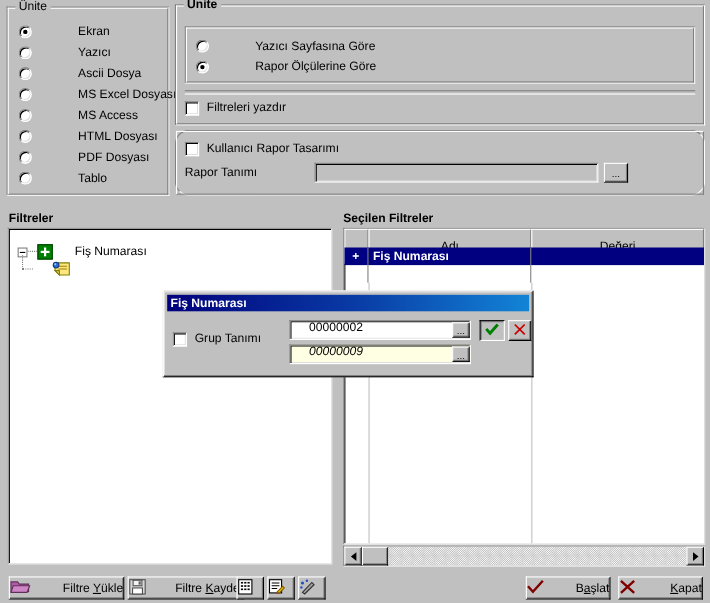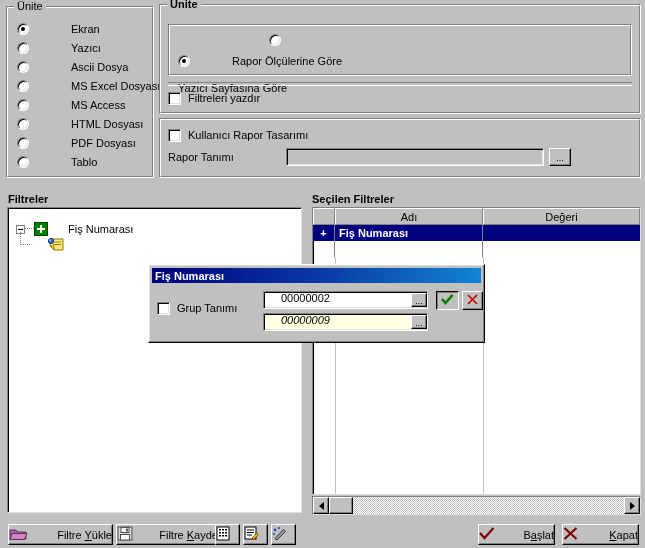--- a/index.html
+++ b/index.html
@@ -241,21 +241,21 @@
   
   #grid-panel {
     position: absolute;
     background: #ffffff;
     box-sizing: border-box;
     overflow: hidden;
   }
   .grid-head {
     position: absolute;
     left: 0; top: 0; right: 0;
-    height: 17px;
+    height: 32px;
     display: flex;
     background: #c0c0c0;
   }
   .gh-cell {
     box-sizing: border-box;
     border-right: 1px solid #808080;
     border-bottom: 1px solid #808080;
     border-top: 1px solid #ffffff;
     border-left: 1px solid #ffffff;
     background: #c0c0c0;
@@ -422,39 +422,39 @@
     <span>Tablo</span>
   </div>
 </div>
 
 <div class="groupbox" style="left:159px; top:4px; width:482px; height:110px;">
   <div class="groupbox-inner"></div>
   <span class="gb-title bold">Ünite</span>
 
   <div class="groupbox" style="left:8px; top:19px; width:464px; height:52px;">
     <div class="groupbox-inner"></div>
-    <div class="radio-row" style="left:9px; top:9px;flex-direction:column;">
+    <div class="radio-row" style="left:9px; top:9px;">
       <span class="radio"></span>
       <span>Yazıcı Sayfasına Göre</span>
     </div>
     <div class="radio-row" style="left:9px; top:28px;">
       <span class="radio checked"></span>
       <span>Rapor Ölçülerine Göre</span>
     </div>
   </div>
 
   <div class="sep-line" style="left:8px; top:77px; width:464px;"></div>
 
   <div class="check-row" style="left:8px; top:86px;">
     <span class="checkbox"></span>
     <span>Filtreleri yazdır</span>
   </div>
 </div>
 
-<div class="groupbox" style="left:159px; top:118px; width:482px; height:60px;">
+<div class="groupbox" style="left:159px; top:118px; width:482px; height:60px;border-radius:13px;">
   <div class="groupbox-inner"></div>
 
   <div class="check-row" style="left:8px; top:9px;">
     <span class="checkbox"></span>
     <span>Kullanıcı Rapor Tasarımı</span>
   </div>
 
   <span class="lbl" style="left:8px; top:32px;">Rapor Tanımı</span>
 
   <div class="field disabled" style="left:126px; top:29px; width:258px; height:18px;">

